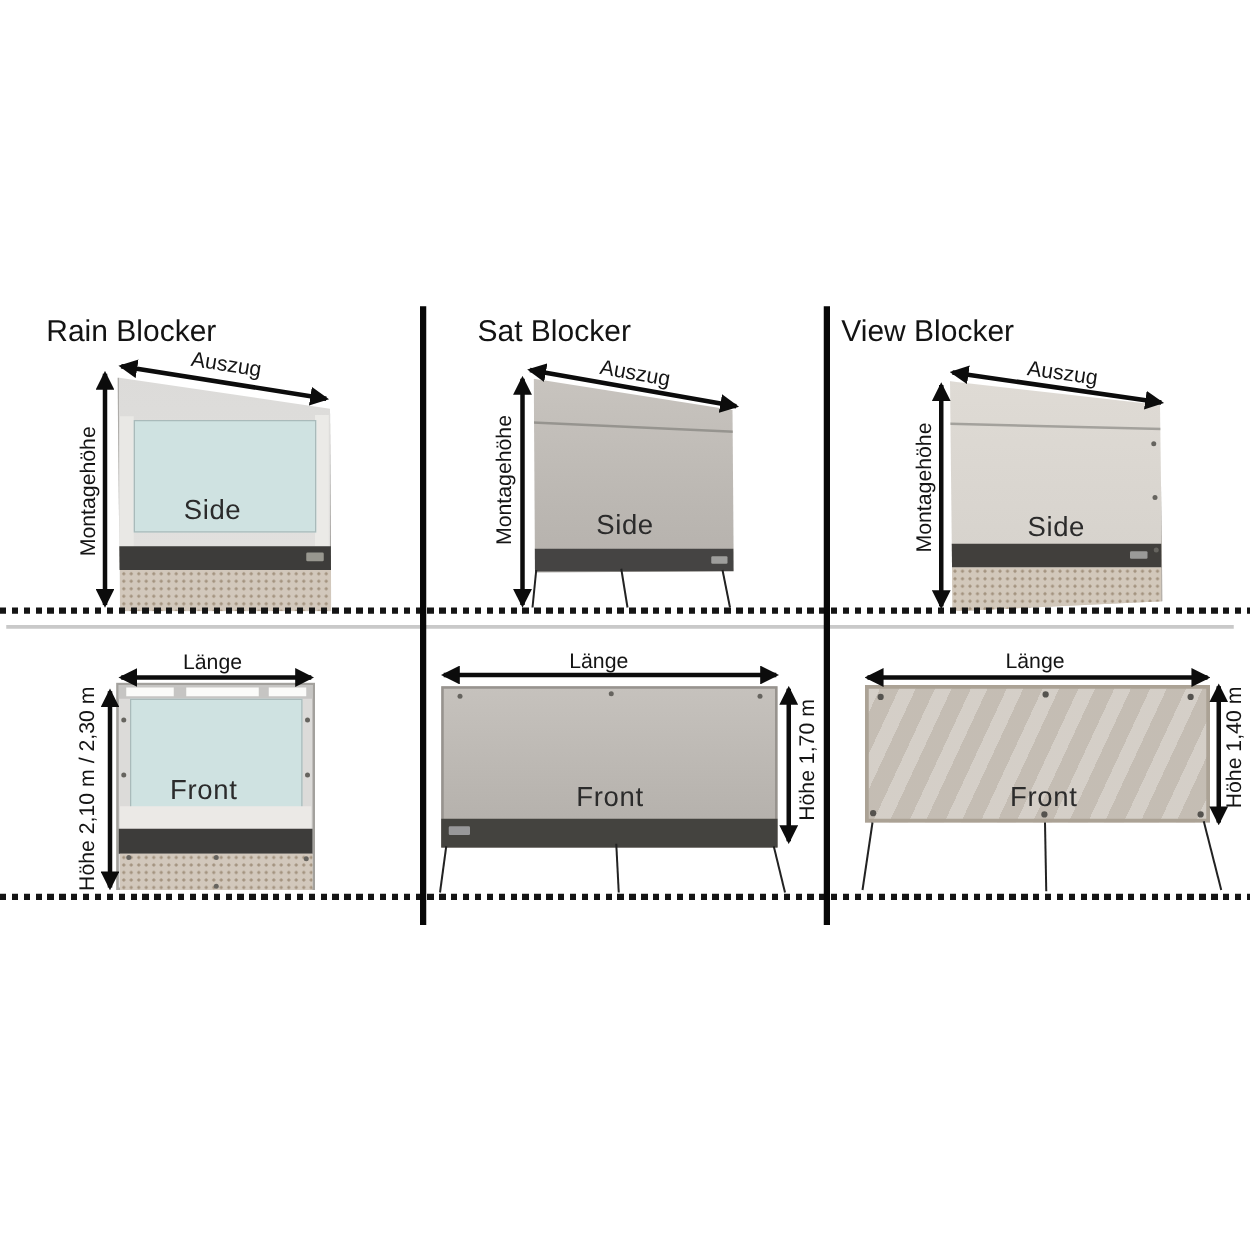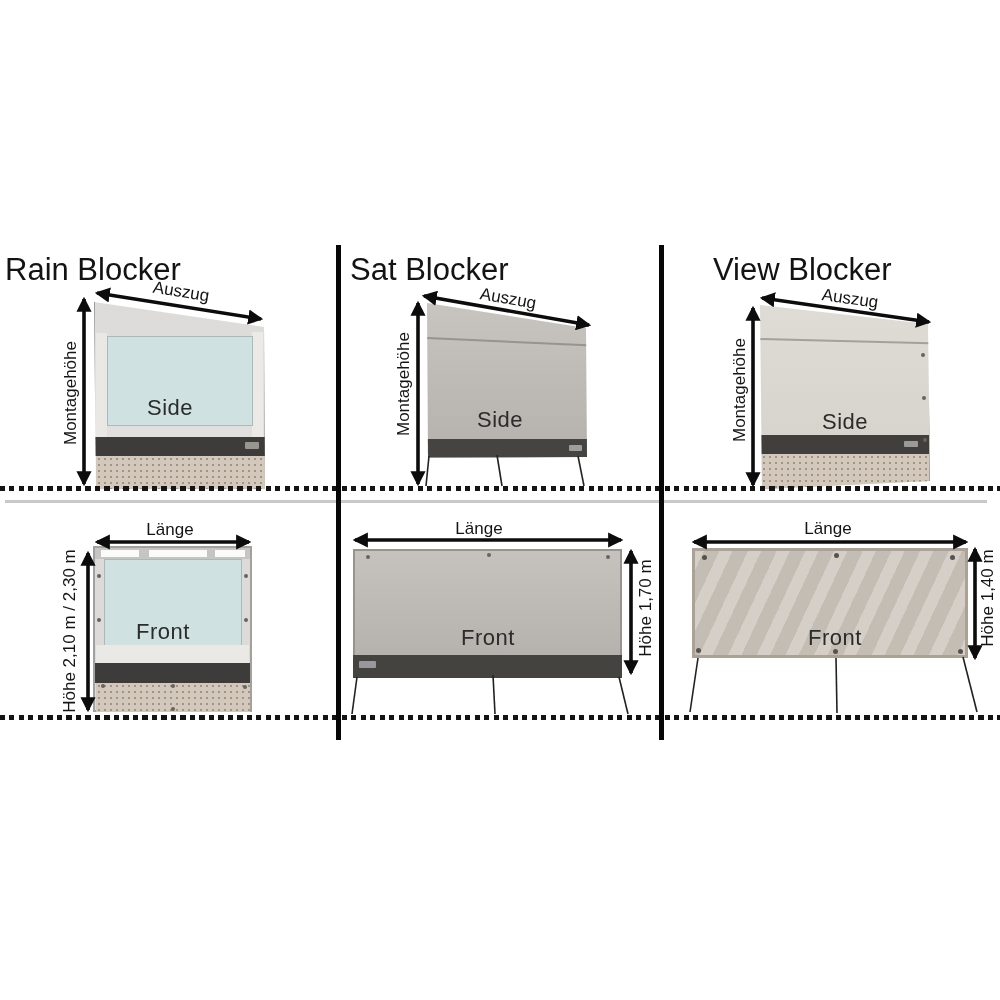--- a/index.html
+++ b/index.html
@@ -1,21 +1,21 @@
 <!DOCTYPE html>
 <html><head>
 <meta charset="utf-8">
 <style>
   html,body{margin:0;padding:0;background:#ffffff;}
   #canvas{
     position:relative;width:1000px;height:1000px;background:#ffffff;overflow:hidden;
     font-family:"Liberation Sans", sans-serif;color:#111;
   }
   .abs{position:absolute;}
-  .title{position:absolute;font-size:31px;color:#131313;white-space:nowrap;z-index:7;}
+  .title{position:absolute;font-size:24px;color:#131313;white-space:nowrap;z-index:7;margin-left:32px;}
   .lbl{position:absolute;font-size:17px;color:#141414;white-space:nowrap;z-index:7;}
   .viewlbl{position:absolute;font-size:22px;color:#2b2b2b;white-space:nowrap;z-index:7;letter-spacing:.5px;}
   .panel{position:absolute;z-index:1;}
   .layer{position:absolute;}
   .speckle{
     background-color:#d2c8bc;
     background-image:radial-gradient(circle,#a3937f 1px,transparent 1.45px);
     background-size:6px 6px;
   }
   .dark{background:#3d3c3a;}
@@ -27,21 +27,21 @@
   .divider{position:absolute;width:5px;background:#070707;z-index:5;}
   #arrow-overlay{position:absolute;left:0;top:0;z-index:6;pointer-events:none;}
 </style>
 </head>
 <body>
 
 <div id="canvas">
 
   <div class="title" style="left:5px;top:252px;">Rain Blocker</div>
   <div class="title" style="left:350px;top:252px;">Sat Blocker</div>
-  <div class="title" style="left:713px;top:252px;">View Blocker</div>
+  <div class="title" style="left:641px;top:252px;">View Blocker</div>
 
   <div class="panel" style="left:93px;top:300px;width:173px;height:190px;clip-path:polygon(1px 2px,171px 27px,172px 189px,3px 189px);">
     <div class="layer" style="inset:0;background:linear-gradient(180deg,#dcdbd9,#e3e2e0);box-shadow:inset 0 0 0 2px #9e9c98;"></div>
     <div class="layer" style="left:3px;top:33px;width:11px;height:124px;background:#e9e8e5;"></div>
     <div class="layer" style="left:159px;top:32px;width:11px;height:105px;background:#ebeae7;"></div>
     <div class="layer" style="left:14px;top:36px;width:144px;height:88px;background:#cfe2e1;border:1px solid #a9baba;"></div>
     <div class="layer dark" style="left:2px;top:137px;width:170px;height:19px;"></div>
     <div class="layer" style="left:152px;top:142px;width:14px;height:7px;background:#98978f;border-radius:1px;"></div>
     <div class="layer speckle" style="left:3px;top:156px;width:169px;height:33px;"></div>
   </div>

